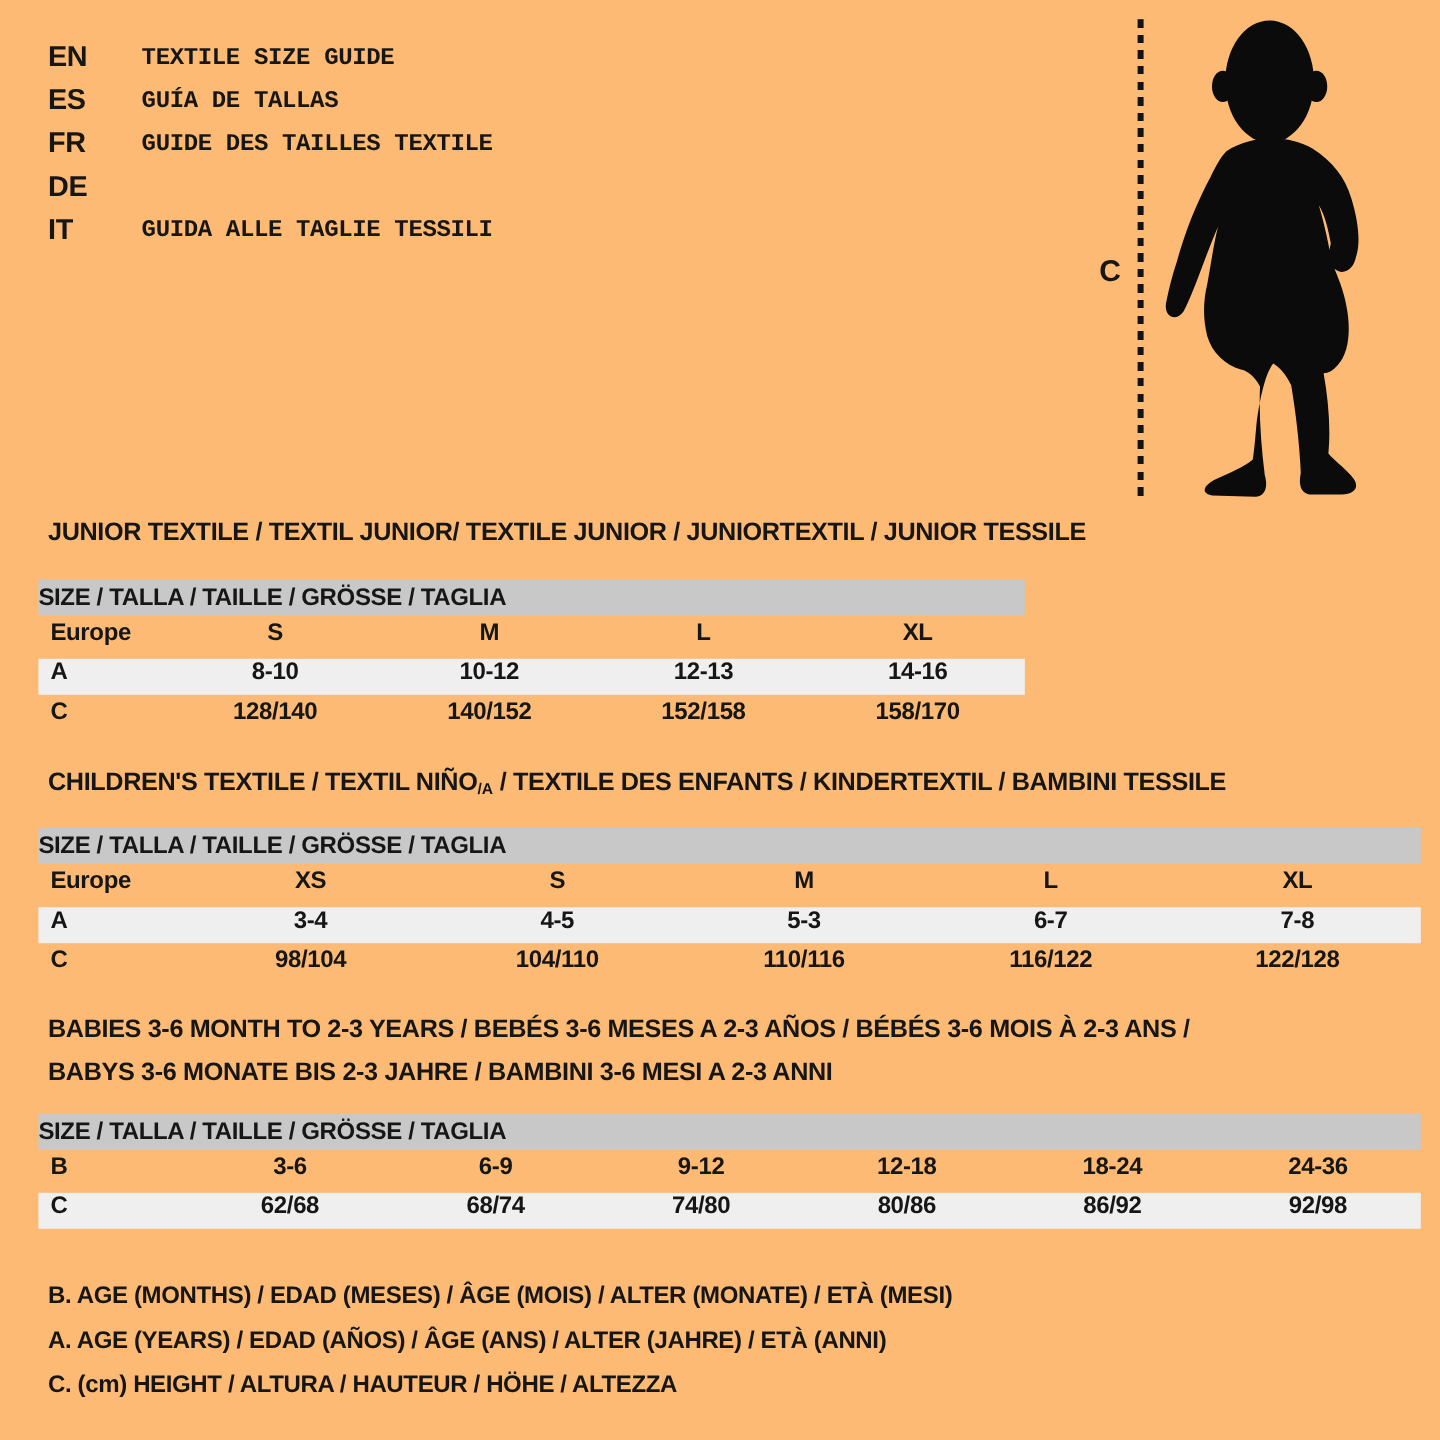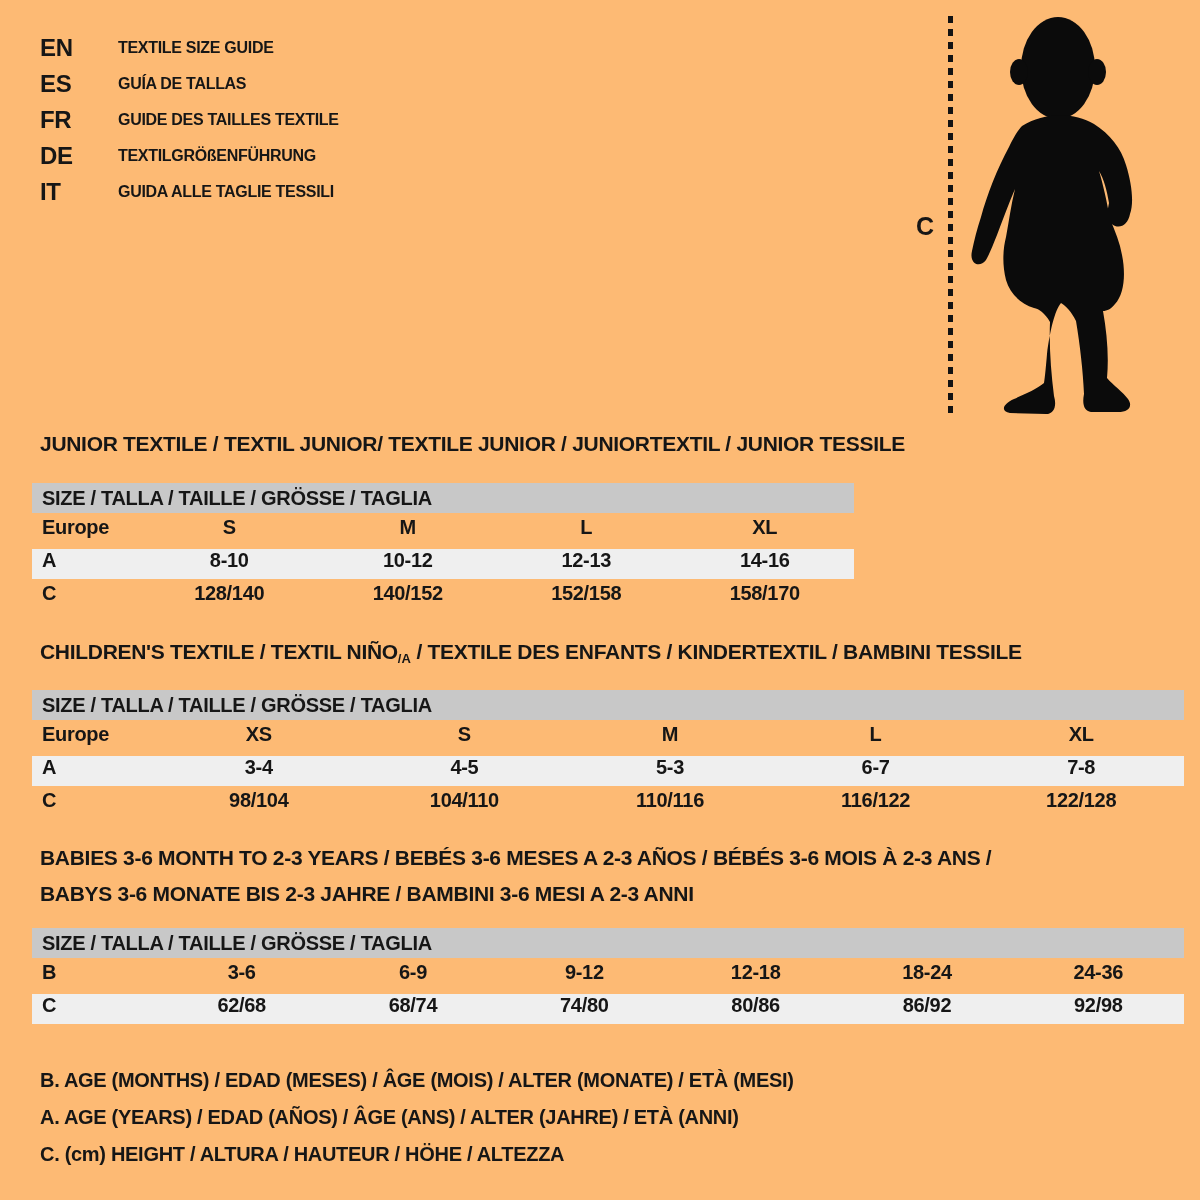--- a/index.html
+++ b/index.html
@@ -8,21 +8,21 @@
     position:relative; width:1200px; height:1200px; background:#fdba74;
     color:#161616; overflow:hidden;
     font-family:"Liberation Sans","DejaVu Sans",sans-serif;
     font-stretch:condensed; letter-spacing:-0.3px;
   }
 
   
   .langs { position:absolute; top:30px; left:40px; }
   .lang-row { display:flex; height:36px; align-items:center; }
   .lang-code { width:78px; font-size:24px; font-weight:700; }
-  .lang-title { font-size:16px; font-weight:700; white-space:nowrap; }
+  .lang-title { font-size:20px; font-weight:700; white-space:nowrap;font-family:Liberation Mono, monospace; }
 
   
   .dash-line {
     position:absolute; left:948px; top:16px; width:5px; height:402px;
     background:repeating-linear-gradient(to bottom,#131313 0 7px,transparent 7px 13px);
   }
   .c-label { position:absolute; left:916px; top:212px; font-size:25px; font-weight:700; }
   .toddler-svg { position:absolute; left:958px; top:14px; width:186px; height:408px; }
 
   
@@ -33,21 +33,21 @@
   .t-babies2  { top:882px; }
   .sub { font-size:0.62em; position:relative; top:4px; letter-spacing:0; }
 
   
   .size-table { position:absolute; left:32px; }
   #table-junior   { top:483px; width:822px;  }
   #table-children { top:690px; width:1152px; }
   #table-babies   { top:928px; width:1152px; }
   .size-head {
     height:30px; background:#c8c8c8; font-size:20px; font-weight:700;
-    line-height:30px; padding-left:10px; white-space:nowrap;
+    line-height:30px; white-space:nowrap;
   }
   .trow { display:flex; height:30px; margin-top:3px; align-items:flex-start;
           font-size:20px; font-weight:700; }
   .trow.shaded { background:#efefef; }
   .trow .lbl { padding-left:10px; }
   #table-junior .lbl { width:108px; }
   #table-children .lbl, #table-babies .lbl { width:124px; }
   .cell { flex:1; text-align:center; }
 
   
@@ -68,21 +68,20 @@
     <div class="lang-row">
       <span class="lang-code">ES</span>
       <span class="lang-title">GUÍA DE TALLAS</span>
     </div>
     <div class="lang-row">
       <span class="lang-code">FR</span>
       <span class="lang-title">GUIDE DES TAILLES TEXTILE</span>
     </div>
     <div class="lang-row">
       <span class="lang-code">DE</span>
-      <span class="lang-title">TEXTILGRÖßENFÜHRUNG</span>
     </div>
     <div class="lang-row">
       <span class="lang-code">IT</span>
       <span class="lang-title">GUIDA ALLE TAGLIE TESSILI</span>
     </div>
   </header>
 
   <span class="c-label">C</span>
   <div class="dash-line"></div>
   <svg class="toddler-svg" viewBox="0 0 186 408" aria-hidden="true">

